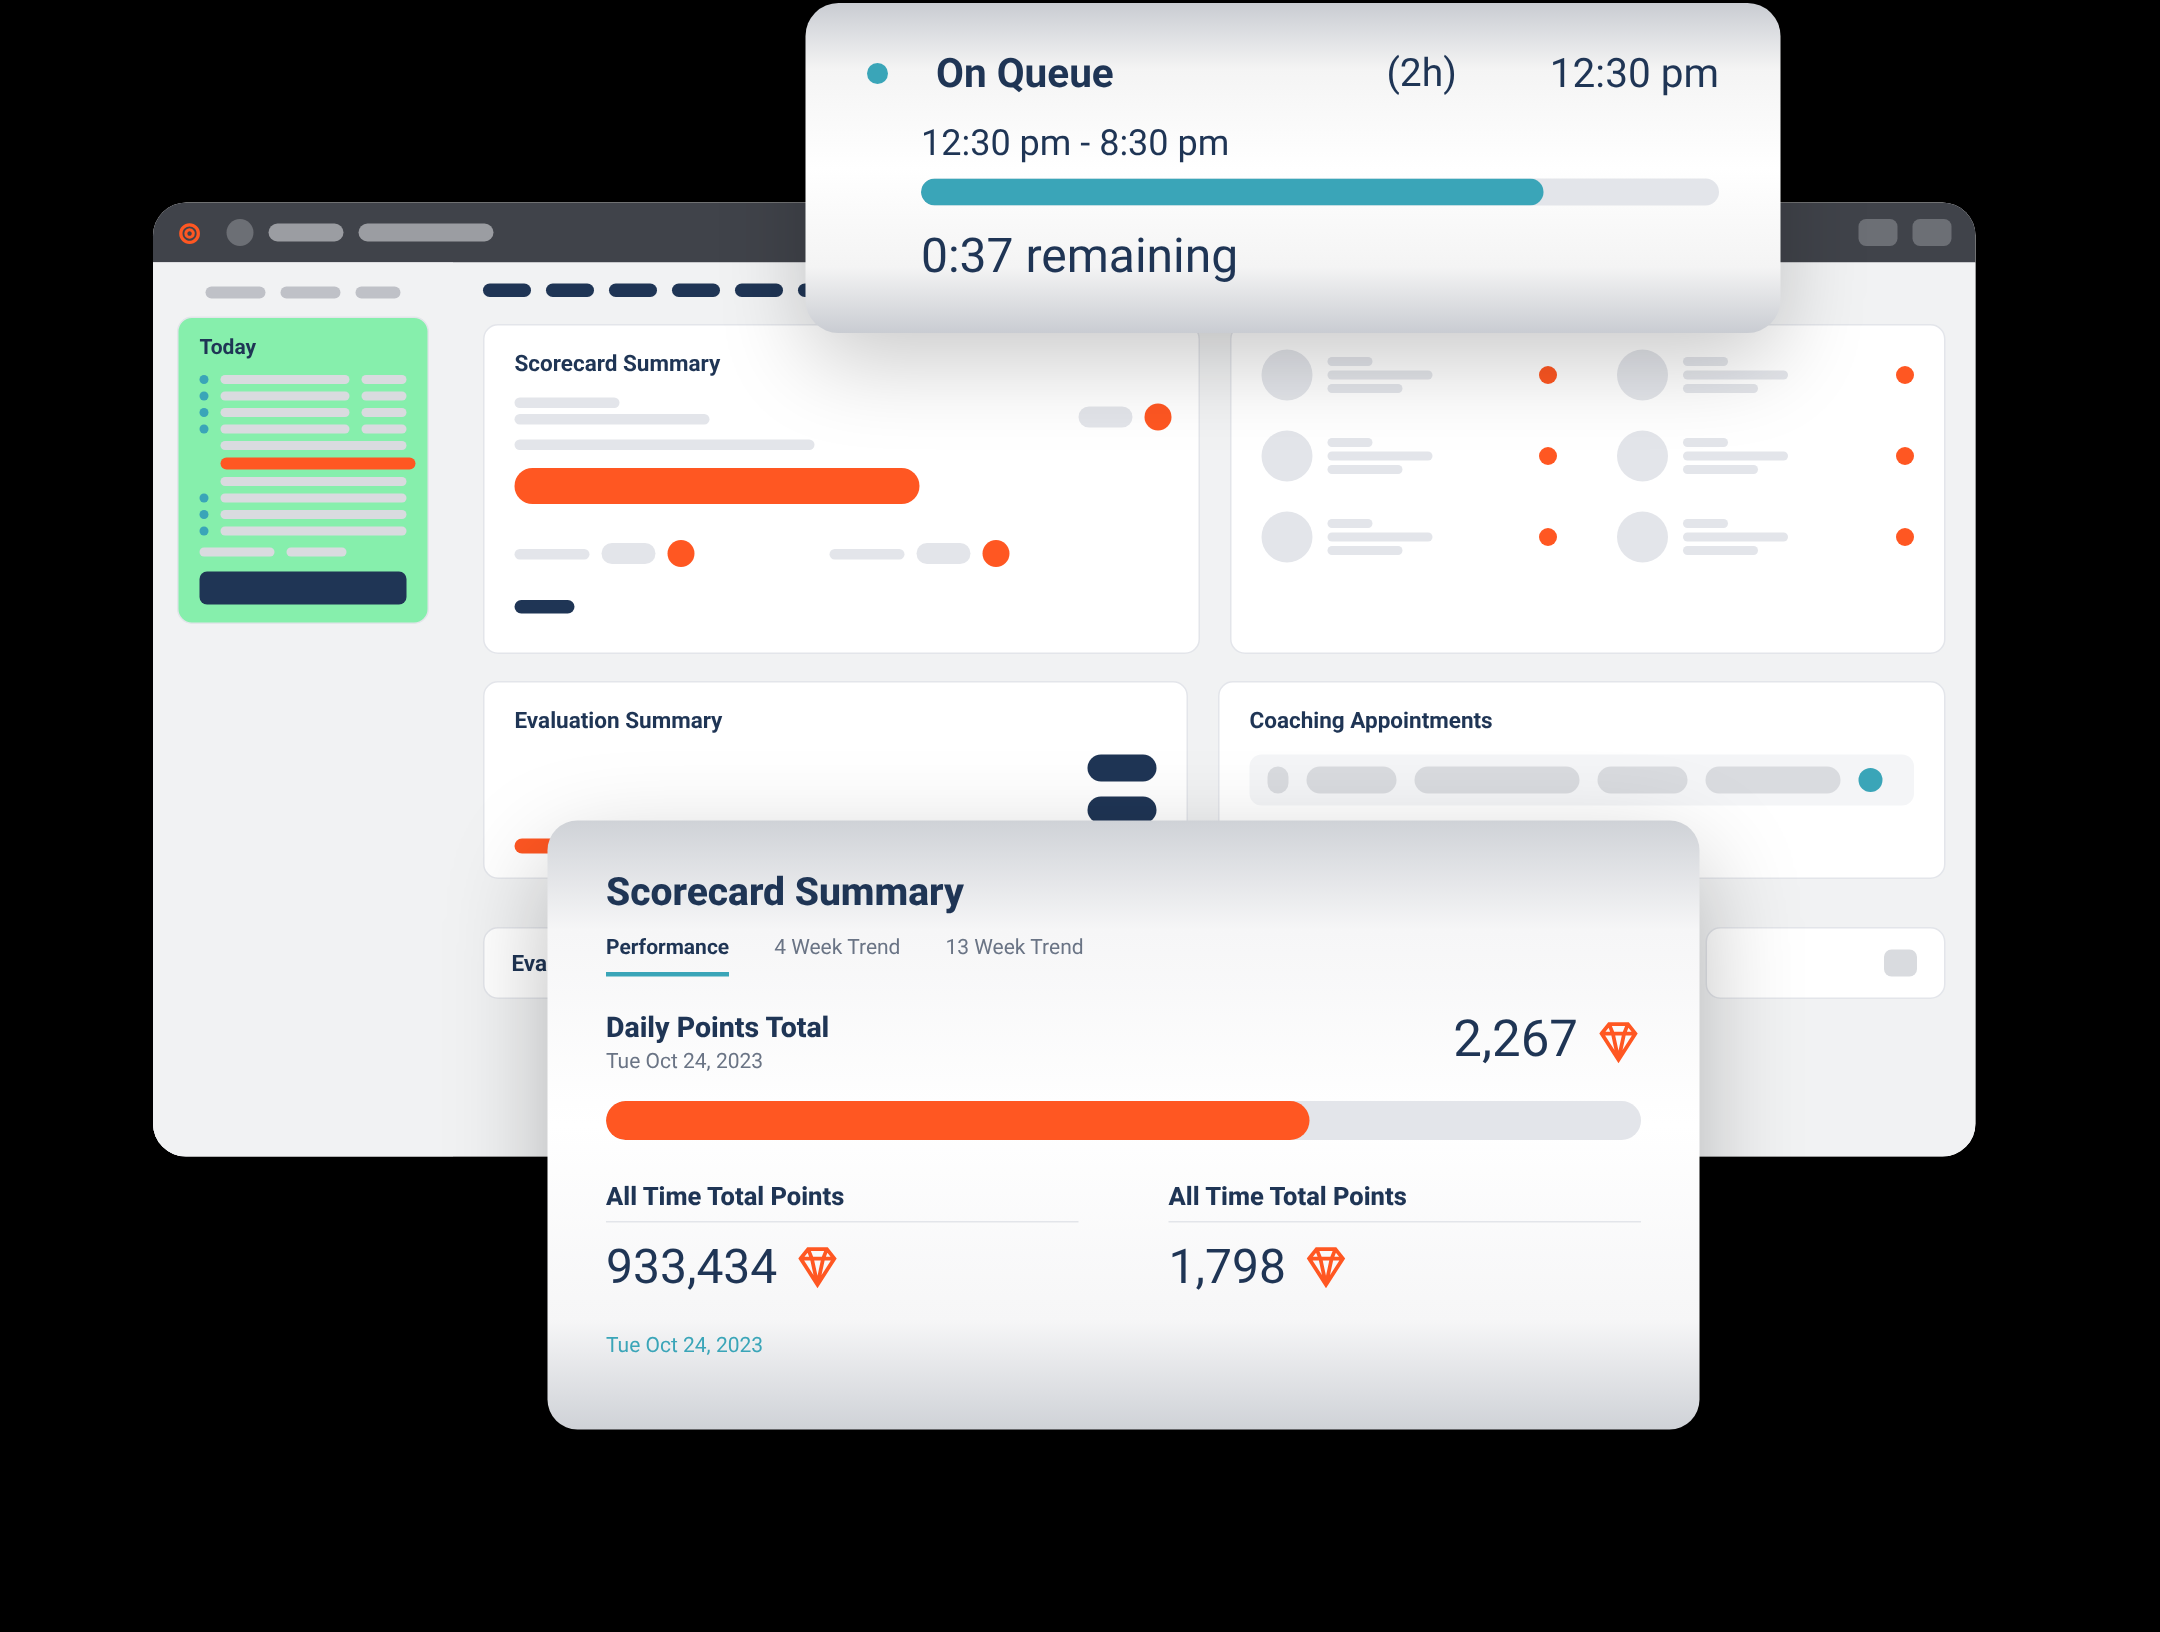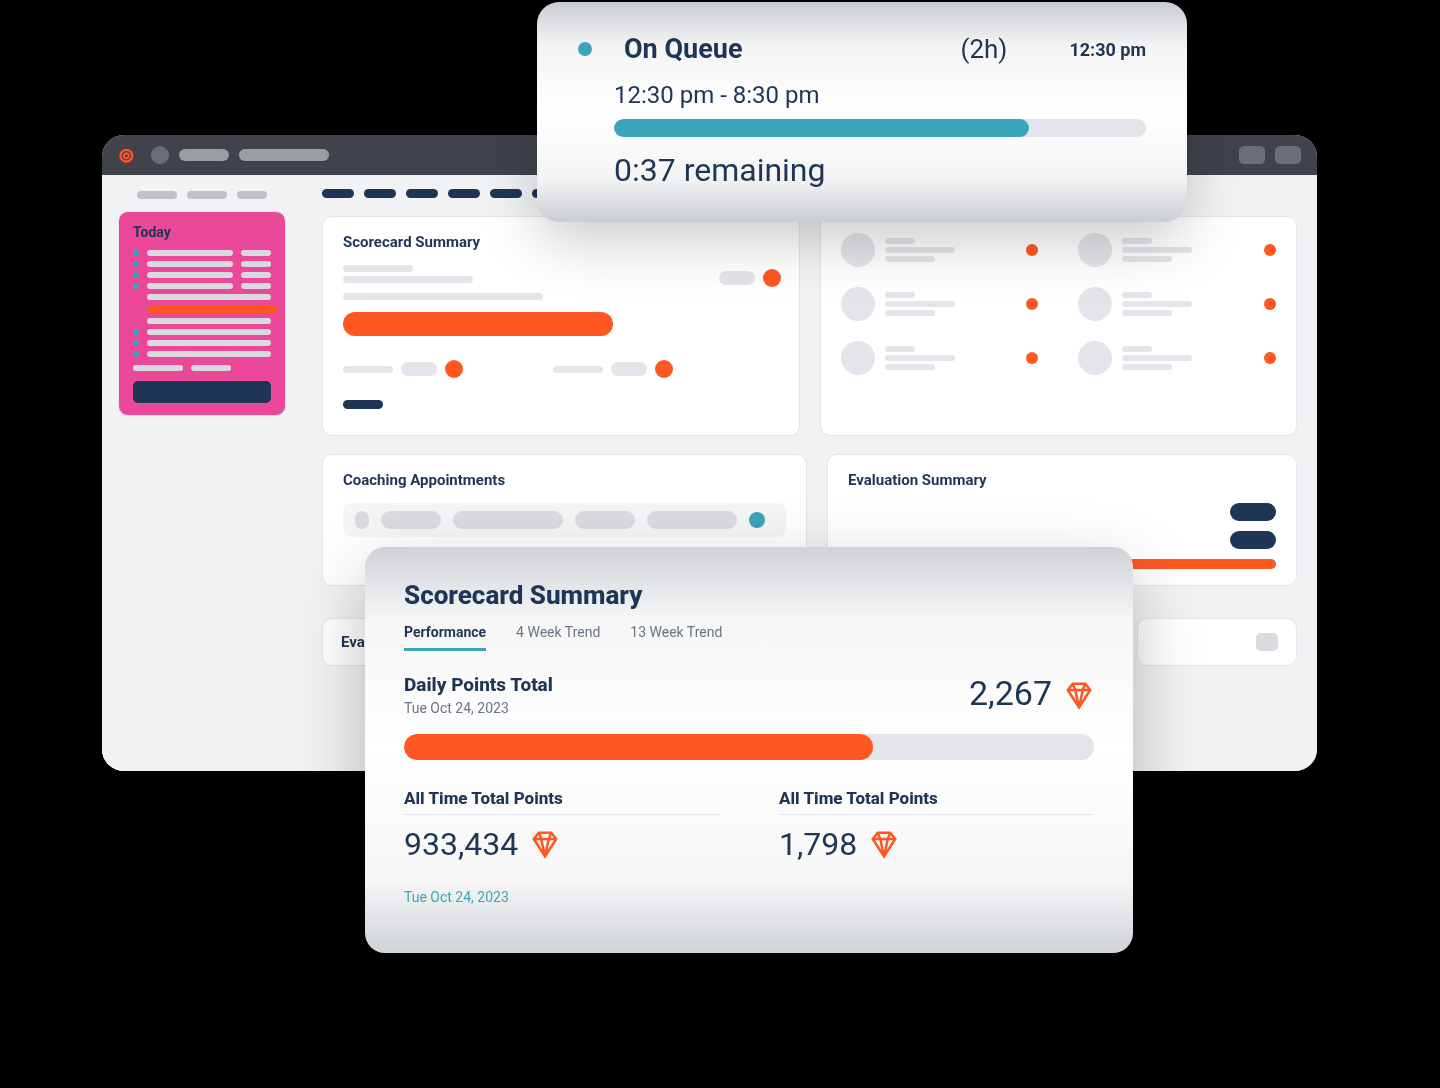--- a/index.html
+++ b/index.html
@@ -23,21 +23,21 @@
 .sidebar { width:200px; background:#f1f2f3; padding:16px 16px; display:flex; flex-direction:column; gap:12px;}
 .profilecard{background:#e5e6e9;border-radius:10px;padding:14px 0 14px;text-align:center;}
 .avatar{width:74px;height:74px;border-radius:50%;border:4px solid #ff5722;margin:0 auto 10px;background:linear-gradient(135deg,#cbb69a 0%,#8b6b4a 55%,#f9f9f9 55%);position:relative;overflow:hidden;}
 .avatar::before{content:"";position:absolute;top:12px;left:22px;width:28px;height:30px;background:#8b6b4a;border-radius:50% 50% 48% 48%;}
 .avatar::after{content:"";position:absolute;bottom:-6px;left:10px;width:52px;height:30px;background:#f9f9f9;border-top:4px solid #7a97c4;border-radius:14px 14px 0 0;}
 .uname{font-weight:700;color:#1f3555;font-size:14px;}
 .upill{height:8px;background:#b6b8be;border-radius:5px;margin:8px auto 0;width:70px;}
 .sidechips{display:flex;gap:10px;justify-content:center;}
 .sidechips span{height:8px;border-radius:5px;background:#bfc1c7;}
 
-.todaycard{background:#ec4899;border:1px solid #e3e5ea;border-radius:10px;padding:12px 14px;}
+.todaycard{background:#86efac;border:1px solid #e3e5ea;border-radius:10px;padding:12px 14px;}
 .todaycard h4{font-size:14px;color:#1f3555;margin-bottom:10px;}
 .trow{display:flex;align-items:center;gap:8px;margin:5px 0;}
 .tdot{width:6px;height:6px;background:#3aa5b8;border-radius:50%;}
 .tbar{flex:1;height:6px;background:#d9dbdf;border-radius:4px;}
 .torange{background:#ff5722;height:8px;border-radius:5px;margin:4px 0 4px 14px;width:130px;}
 .todaybtn{margin-top:10px;height:22px;background:#1f3555;border-radius:5px;}
 
 
 .maincol{flex:1;padding:14px 20px 0;display:flex;flex-direction:column;gap:18px;}
 .dashstrip{display:flex;gap:10px;flex-wrap:wrap;}
@@ -78,21 +78,21 @@
 .bpanel{background:#fff;border:1px solid #e3e5ea;border-radius:10px;flex:1;padding:14px 18px;}
 .bpanel h3{font-size:15px;color:#1f3555;}
 
 
 .queuecard{position:absolute;top:5px;left:450px;width:644px;height:214px;background:#fff;border-radius:20px;box-shadow:0 20px 60px rgba(0,0,0,.22), inset 0 0 0 1px #f0f1f3;padding:28px 38px;z-index:20;}
 .qchrome{position:absolute;inset:-3px;border-radius:22px;background:linear-gradient(180deg,#c9ccd2 0%,#f4f4f4 20%,#fff 50%,#f4f4f4 80%,#c9ccd2 100%);z-index:-1;}
 .qrow{display:flex;align-items:center;gap:32px;}
 .qdot{width:14px;height:14px;border-radius:50%;background:#3aa5b8;}
 .qtitle{font-size:27px;font-weight:700;color:#1f3555;}
 .qdur{font-size:26px;color:#1f3555;margin-left:auto;}
-.qtime{font-size:18px;font-weight:700;color:#1f3555;margin-left:30px;}
+.qtime{font-size:27px;font-weight:400;color:#1f3555;margin-left:30px;}
 .qsub{font-size:24px;color:#1f3555;margin:16px 0 10px 36px;}
 .qbar{height:18px;background:#e3e5ea;border-radius:10px;margin-left:36px;overflow:hidden;}
 .qbar>div{height:100%;background:#3aa5b8;border-radius:10px;width:78%;}
 .qrem{font-size:32px;color:#1f3555;margin:14px 0 0 36px;}
 
 
 .scorecard{position:absolute;top:550px;left:278px;width:762px;height:400px;background:#fff;border-radius:18px;box-shadow:0 24px 70px rgba(0,0,0,.28), inset 0 0 0 1px #eef0f3;padding:30px 36px;z-index:30;}
 .scchrome{position:absolute;inset:-3px;border-radius:20px;background:linear-gradient(180deg,#cfd2d7 0%,#f6f6f7 18%,#fff 50%,#f6f6f7 82%,#cfd2d7 100%);z-index:-1;}
 .sctitle{font-size:26px;font-weight:800;color:#1f3555;}
 .tabs{display:flex;gap:30px;margin:14px 0 22px;font-size:14px;color:#6a7485;}
@@ -286,38 +286,38 @@
                     <div style="width:70px"></div>
                     <div style="width:50px"></div>
                   </div>
                   <span class="rtod"></span>
                 </div>
             </div>
           </div>
         </div>
 
         <div class="panels2">
+          <div class="panel2" style="max-width:470px">
+            <h3>Evaluation Summary</h3>
+            <div class="evpills">
+                <span></span>
+                <span></span>
+              </div>
+            <div class="evorange"></div>
+          </div>
           <div class="panel2">
             <h3>Coaching Appointments</h3>
             <div class="coachrow">
               <span class="cpill" style="width:14px"></span>
               <span class="cpill" style="width:60px"></span>
               <span class="cpill" style="width:110px"></span>
               <span class="cpill" style="width:60px"></span>
               <span class="cpill" style="width:90px"></span>
               <span class="tealdot"></span>
             </div>
-          </div>
-          <div class="panel2" style="max-width:470px">
-            <h3>Evaluation Summary</h3>
-            <div class="evpills">
-                <span></span>
-                <span></span>
-              </div>
-            <div class="evorange"></div>
           </div>
         </div>
 
         <div class="bottomrow">
           <div class="bpanel">
               <h3>Eval</h3>
             </div>
           <div class="bpanel" style="max-width:160px;display:flex;align-items:center;justify-content:flex-end">
               <span class="cpill" style="width:22px;background:#d9dbdf;border-radius:5px"></span>
             </div>

